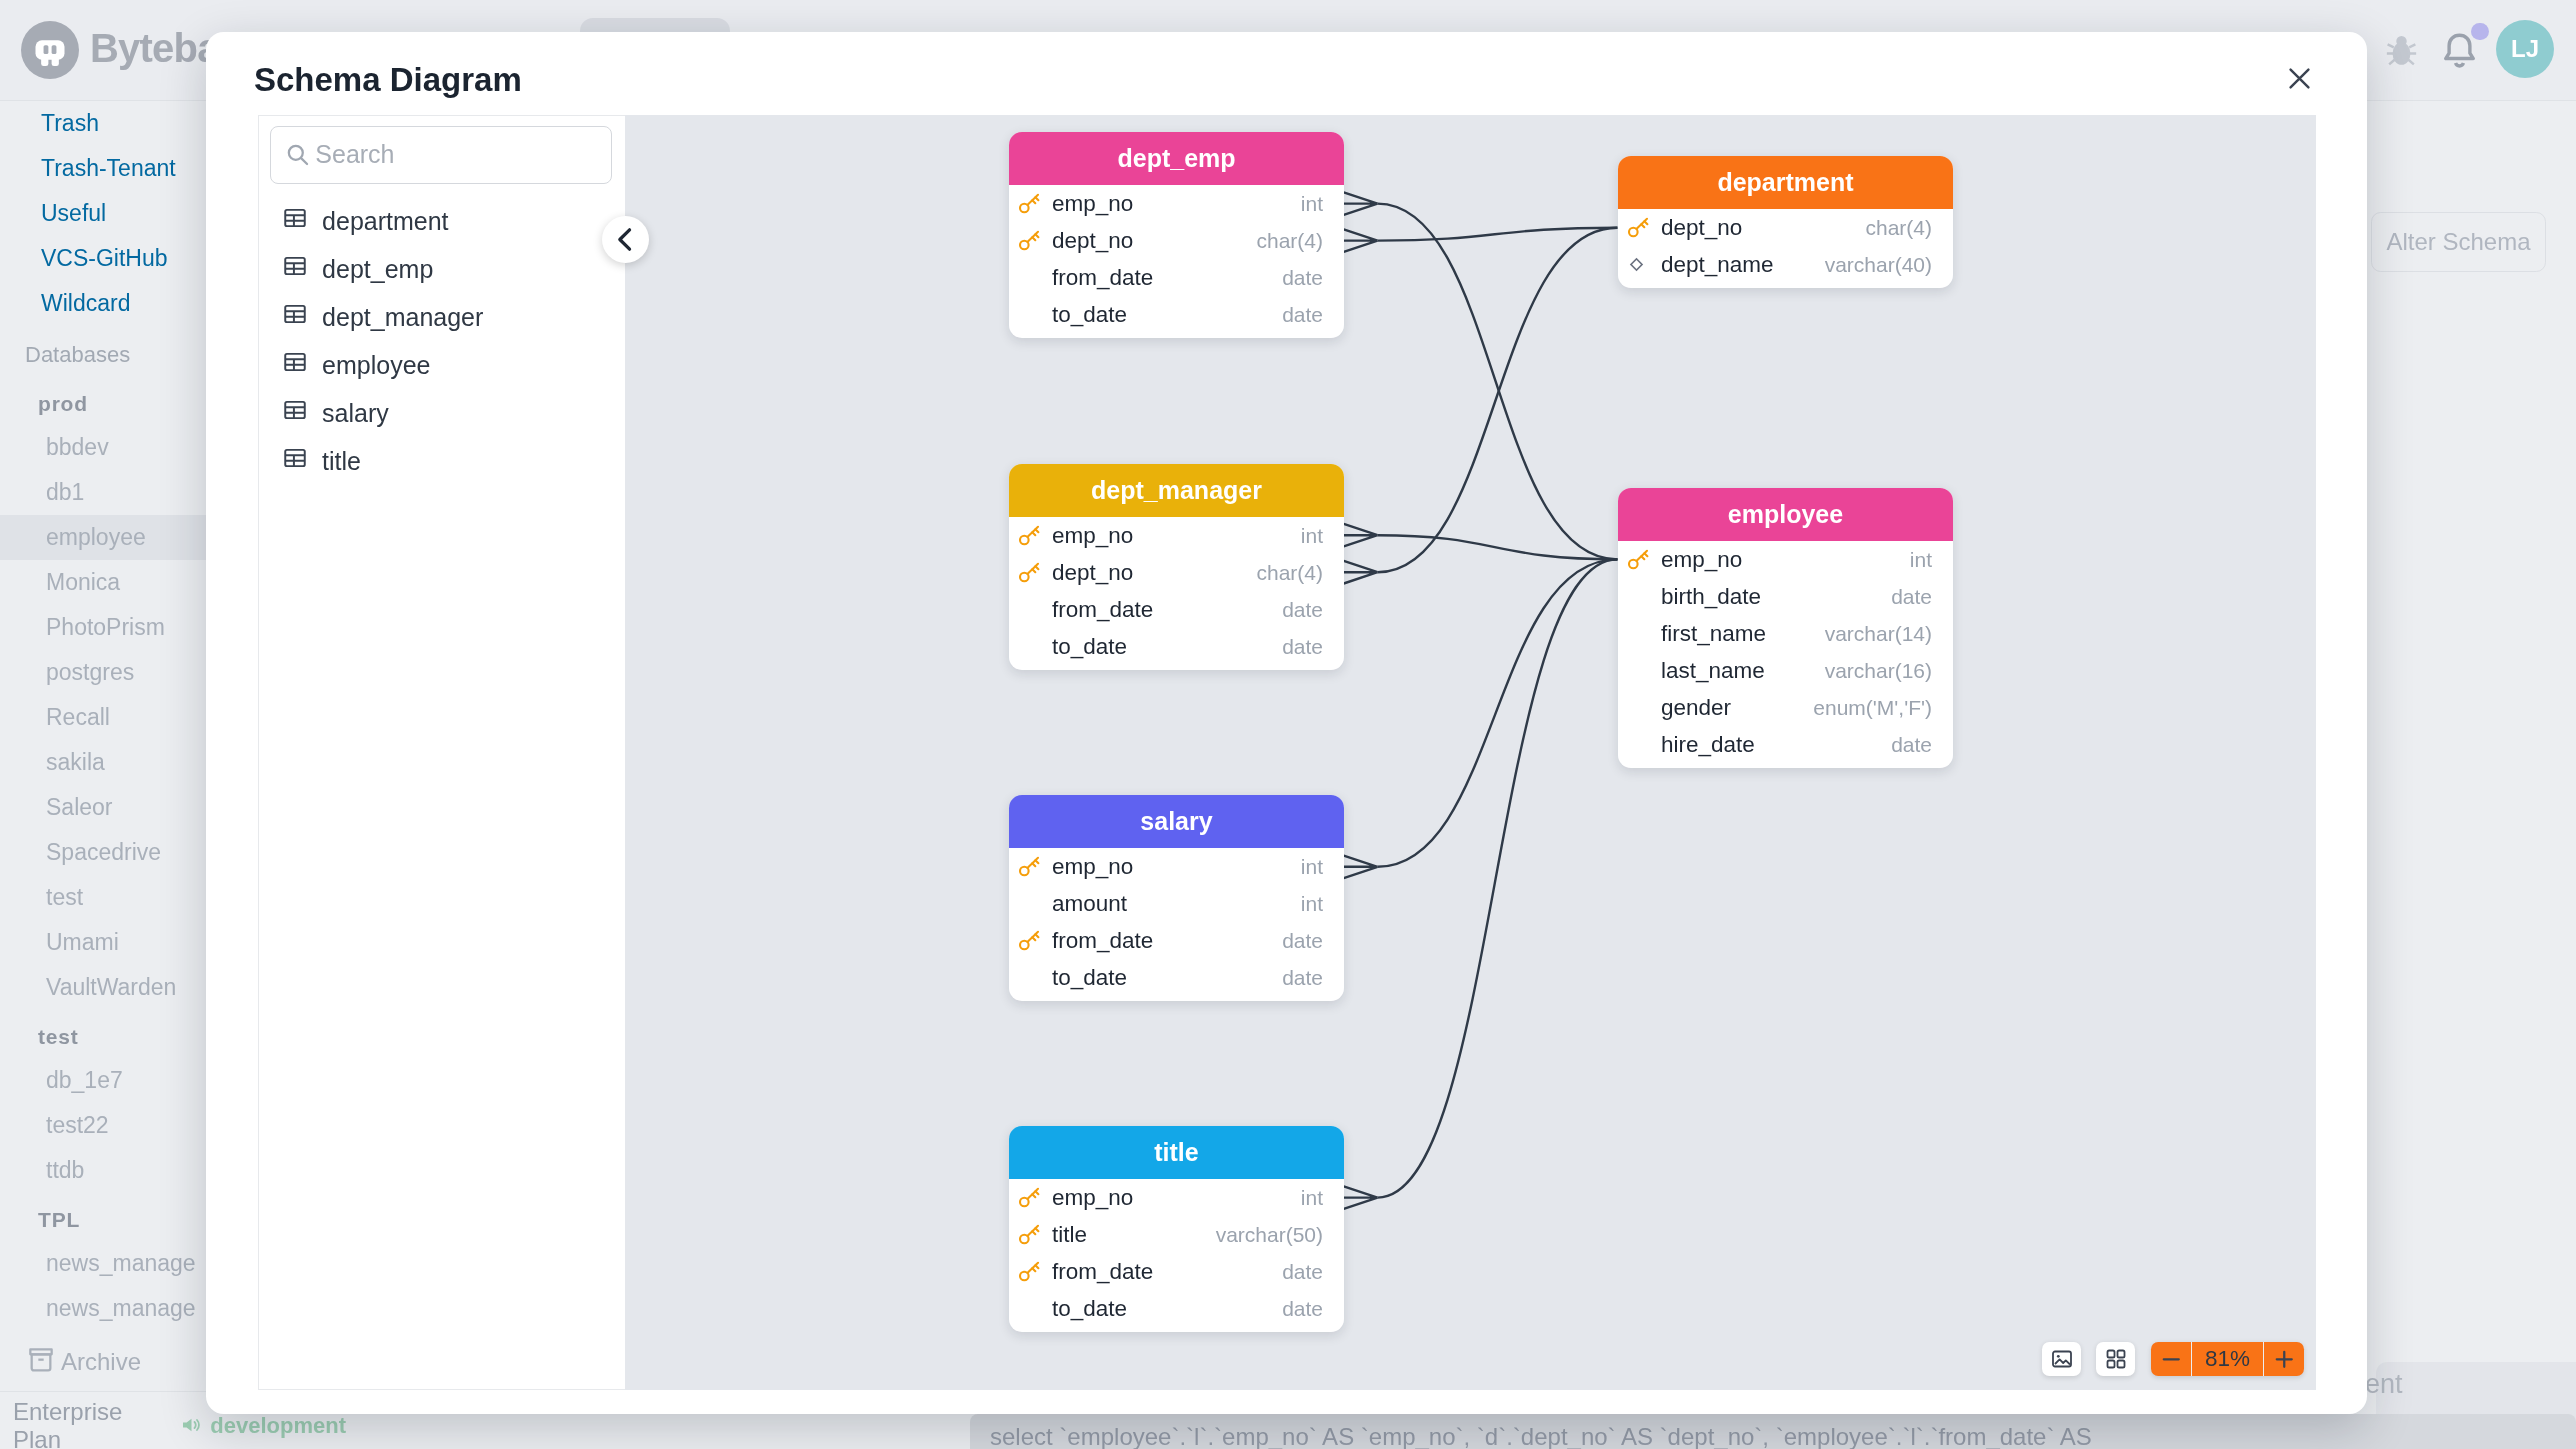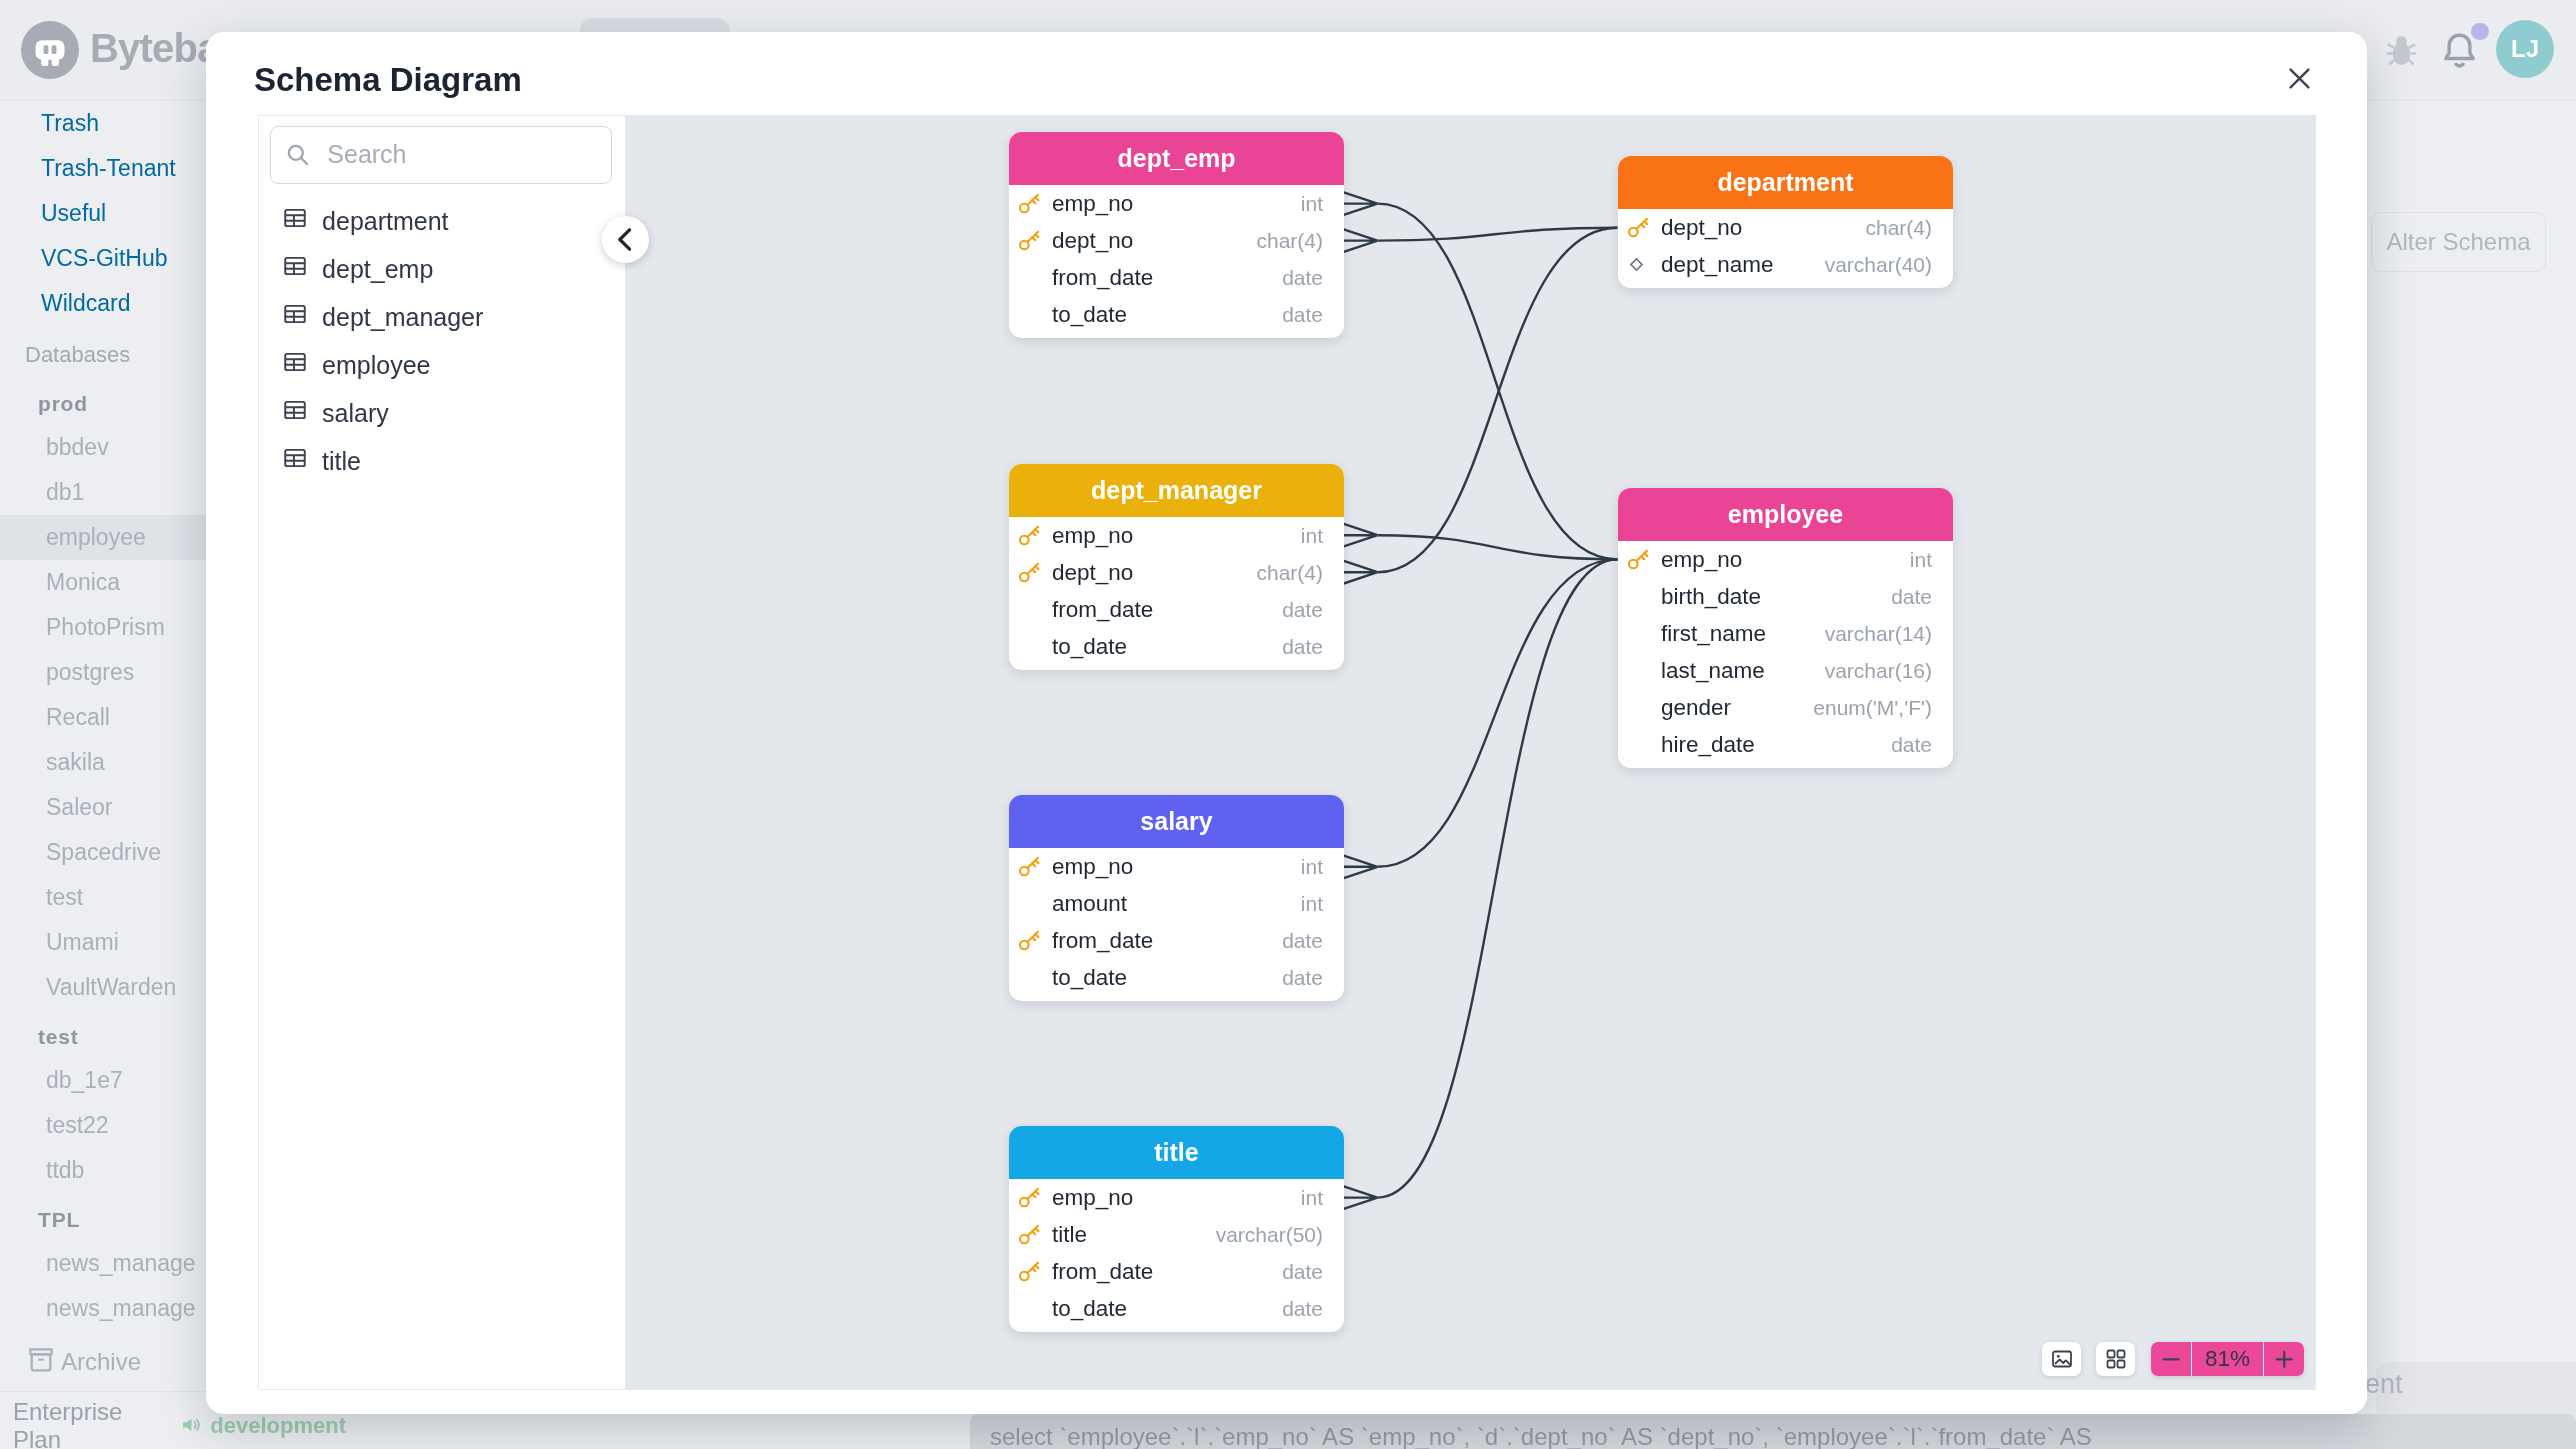--- a/index.html
+++ b/index.html
@@ -31,36 +31,36 @@
   .alter-btn { position:absolute; left:2371px; top:212px; width:175px; height:60px; border:1.6px solid #dcdfe4; border-radius:9.7px; background:transparent; color:#b0b6c0; font-size:24px; display:flex; align-items:center; justify-content:center; }
   .right-panel { position:absolute; left:2376px; top:1362px; width:200px; height:87px; background:#e3e5ea; border-radius:11.3px 0 0 0; }
   .frag-text { position:absolute; left:2365px; top:1369px; font-size:27px; color:#b2b8c1; }
   .sql-panel { position:absolute; left:970px; top:1414px; width:1606px; height:35px; background:#d5d8dd; border-radius:8px 8px 0 0; overflow:hidden; }
   .sql-text { position:absolute; left:20px; top:8.9px; font-size:24px; color:#939aa6; white-space:nowrap; }
   
   .modal { position:absolute; left:206px; top:32px; width:2161px; height:1382px; background:#fff; border-radius:17.7px; box-shadow:0 14.5px 48px rgba(15,23,42,.20); }
   .modal-title { position:absolute; left:48px; top:29px; font-size:33px; font-weight:700; color:#1b2430; }
   .close-btn { position:absolute; left:2074px; top:27px; width:39px; height:39px; background:none; border:none; padding:0; cursor:pointer; }
   .panel { position:absolute; left:52px; top:83px; width:368px; height:1275px; background:#fff; border:1.6px solid #e7e9ec; }
-  .search-box { position:absolute; left:11.3px; top:9.7px; width:342px; height:58px; border:1.6px solid #d5d8dd; border-radius:8px; display:flex; align-items:center; gap:14px; padding:0 13px; background:#fff; }
+  .search-box { position:absolute; left:11.3px; top:9.7px; width:342px; height:58px; border:1.6px solid #d5d8dd; border-radius:8px; display:flex; align-items:center; gap:2px; padding:0 13px; background:#fff; }
   .search-box input { border:none; outline:none; flex:1; min-width:0; font-size:25px; color:#4b5563; font-family:"Liberation Sans", sans-serif; background:transparent; }
   .search-box input::placeholder { color:#a7adb6; }
   .tbl-list { position:absolute; left:11.3px; top:81px; right:8px; }
   .tbl-row { height:48px; display:flex; align-items:center; gap:14.5px; padding-left:11.3px; font-size:25px; color:#2f3844; }
   .chevron-btn { position:absolute; left:396px; top:184px; width:47px; height:47px; border-radius:50%; background:#fff; border:none; box-shadow:0 2.4px 9.7px rgba(0,0,0,.18); display:flex; align-items:center; justify-content:center; padding:0; }
   .canvas { position:absolute; left:419px; top:83px; width:1691px; height:1275px; background:#e4e7ec; overflow:hidden; }
   #edges { position:absolute; left:0; top:0; }
   .node { position:absolute; width:335px; background:#fff; border-radius:13px; box-shadow:0 3.2px 11.3px rgba(15,23,42,.12); overflow:hidden; padding-bottom:4.8px; }
   .node-hd { height:53px; line-height:53px; text-align:center; color:#fff; font-size:25px; font-weight:700; }
   .node-row { height:37px; display:flex; align-items:center; padding:0 21px 0 8px; }
   .fld-ic { width:35px; display:flex; align-items:center; }
   .fld-nm { font-size:22.5px; color:#1f2733; font-weight:500; }
   .fld-tp { margin-left:auto; font-size:21px; color:#9ba3ae; }
   .ctl-btn { position:absolute; width:39px; height:34px; background:#fff; border:none; border-radius:7.2px; box-shadow:0 1.6px 4.8px rgba(0,0,0,.12); display:flex; align-items:center; justify-content:center; padding:0; }
-  .zoom-group { position:absolute; left:1526px; top:1227px; width:153px; height:34px; background:#ec4899; border-radius:7.2px; box-shadow:0 1.6px 4.8px rgba(0,0,0,.12); display:flex; align-items:stretch; }
+  .zoom-group { position:absolute; left:1526px; top:1227px; width:153px; height:34px; background:#f97316; border-radius:7.2px; box-shadow:0 1.6px 4.8px rgba(0,0,0,.12); display:flex; align-items:stretch; }
   .zg-btn { width:40px; background:none; border:none; display:flex; align-items:center; justify-content:center; padding:0; }
   .zg-label { flex:1; text-align:center; font-size:22.5px; color:#2f3844; line-height:34px; border-left:1.6px solid #eceef1; border-right:1.6px solid #eceef1; }
 </style>
 </head>
 <body>
 
 <div class="topbar">
   <div class="logo">
     <svg width="58" height="58" viewBox="0 0 72 72">
       <circle cx="36" cy="36" r="36" fill="#a6abb4"></circle>

